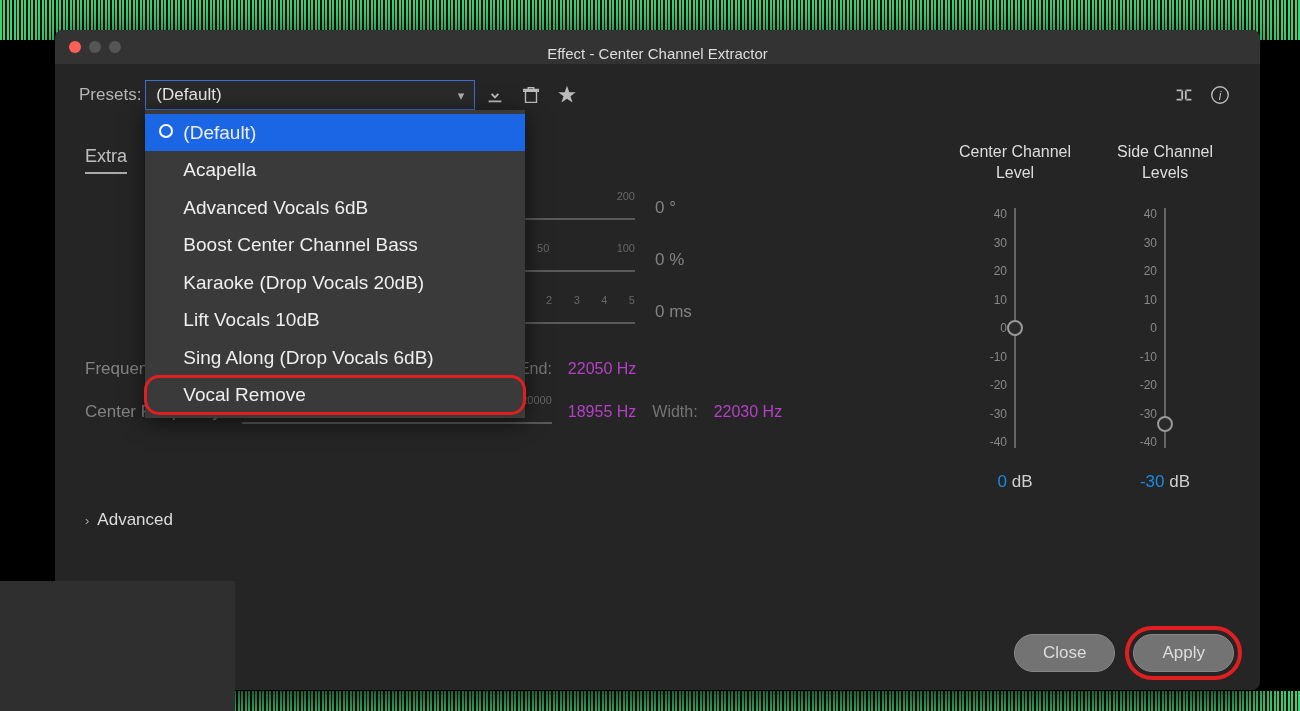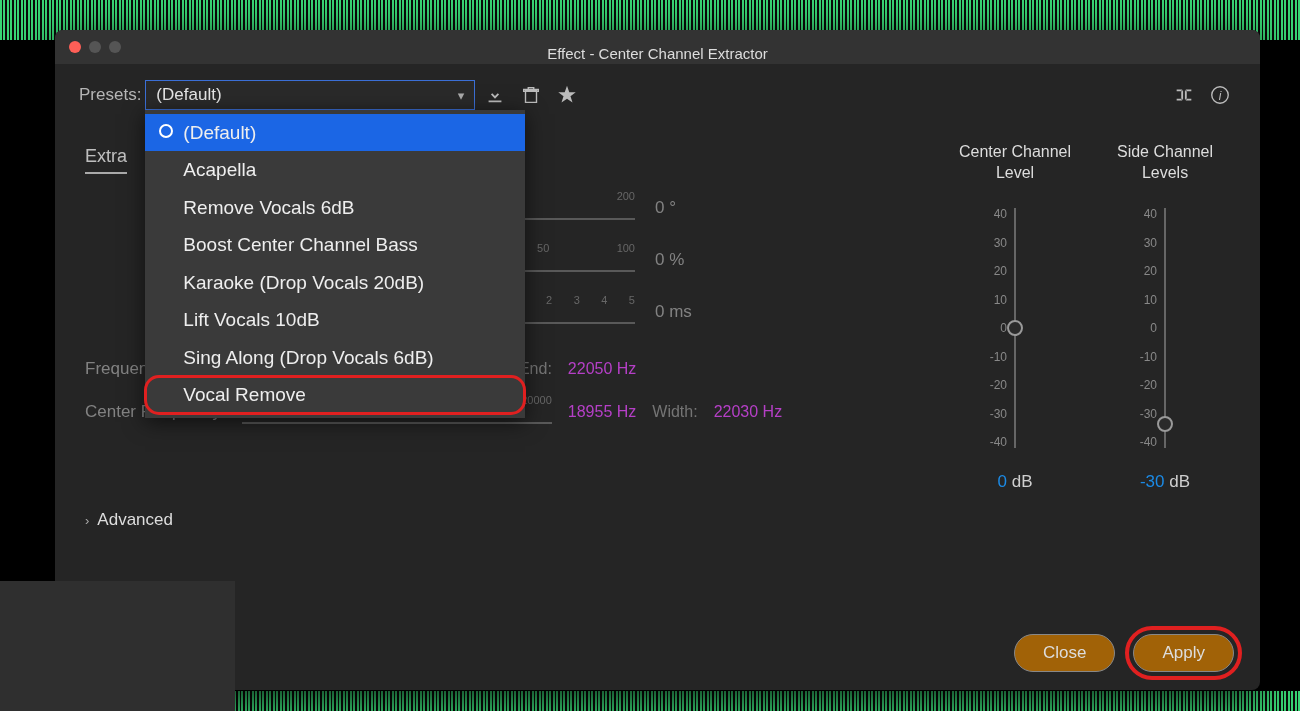--- a/index.html
+++ b/index.html
@@ -48,21 +48,21 @@
   .vslider{position:relative;height:260px;margin:14px auto;width:80px;}
   .vtrack{position:absolute;left:50%;top:10px;bottom:10px;width:2px;background:#666;transform:translateX(-50%);}
   .vticks{position:absolute;left:0;top:10px;bottom:10px;width:32px;display:flex;flex-direction:column;justify-content:space-between;font-size:12px;color:#888;text-align:right;}
   .vticks span{line-height:1;}
   .vhandle{position:absolute;left:50%;width:16px;height:16px;border-radius:50%;background:#2a2a2a;border:2px solid #999;transform:translate(-50%,-50%);}
   .slider-val{font-size:17px;}
   .slider-val .num{color:#1b8ae5;}
   .advanced{padding:18px 30px;font-size:17px;color:#ddd;display:flex;align-items:center;gap:8px;}
   .advanced .car{font-size:13px;color:#aaa;}
   .footer{position:absolute;bottom:18px;right:26px;display:flex;gap:18px;}
-  .btn{padding:8px 28px;border:1px solid #888;border-radius:22px;font-size:17px;color:#ddd;background:#a16207;}
+  .btn{padding:8px 28px;border:1px solid #888;border-radius:22px;font-size:17px;color:#ddd;background:#737373;}
   .btn.apply{outline:4px solid #e02020;outline-offset:4px;}
   .extra-panel{position:absolute;left:0;bottom:0;width:235px;height:130px;background:#2f2f2f;z-index:5;}
 </style>
 </head>
 <body>
 
 <div class="waveform"></div>
 <div class="waveform bottom"></div>
 
 <div class="dialog">
@@ -78,21 +78,21 @@
   <div class="toolbar">
     <span class="lbl">Presets:</span>
     <div class="preset-select">
       <div class="preset-box">
         <span>(Default)</span>
         <span class="chev">▾</span>
       </div>
       <div class="preset-dropdown">
         <div class="dd-item selected">(Default)</div>
         <div class="dd-item">Acapella</div>
-        <div class="dd-item">Remove Vocals 6dB</div>
+        <div class="dd-item">Advanced Vocals 6dB</div>
         <div class="dd-item">Boost Center Channel Bass</div>
         <div class="dd-item">Karaoke (Drop Vocals 20dB)</div>
         <div class="dd-item">Lift Vocals 10dB</div>
         <div class="dd-item">Sing Along (Drop Vocals 6dB)</div>
         <div class="dd-item hl">Vocal Remove</div>
       </div>
     </div>
     <div class="iconbtn">
         <svg viewBox="0 0 24 24">
           <path d="M12 3v10l-3-3-1.4 1.4L12 16l4.4-4.6L15 10l-3 3V3h0zM5 18h14v2H5z"></path>

